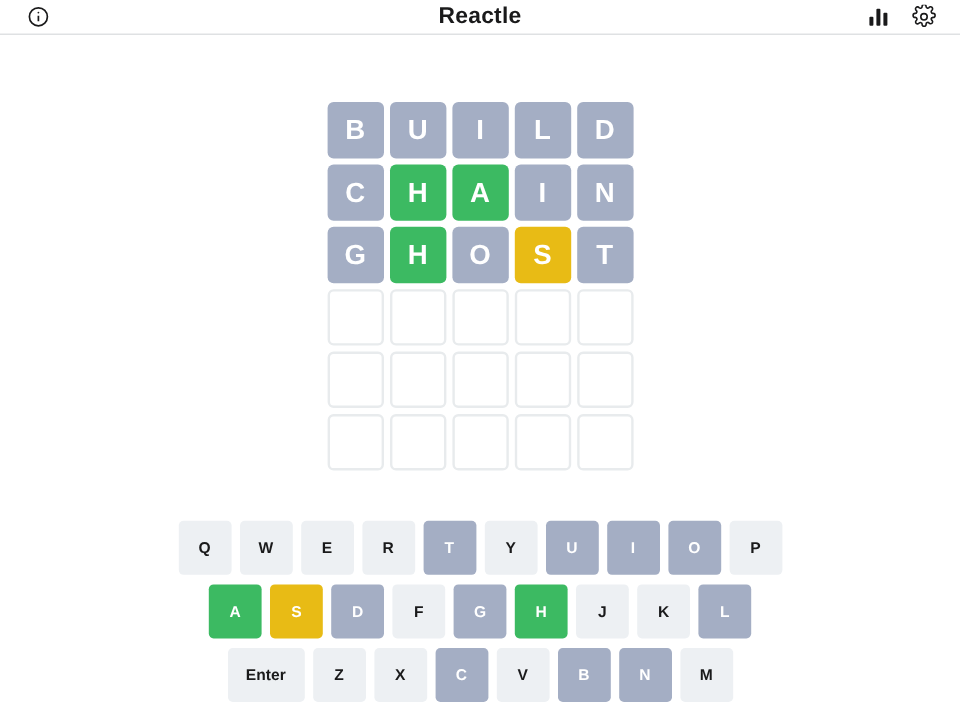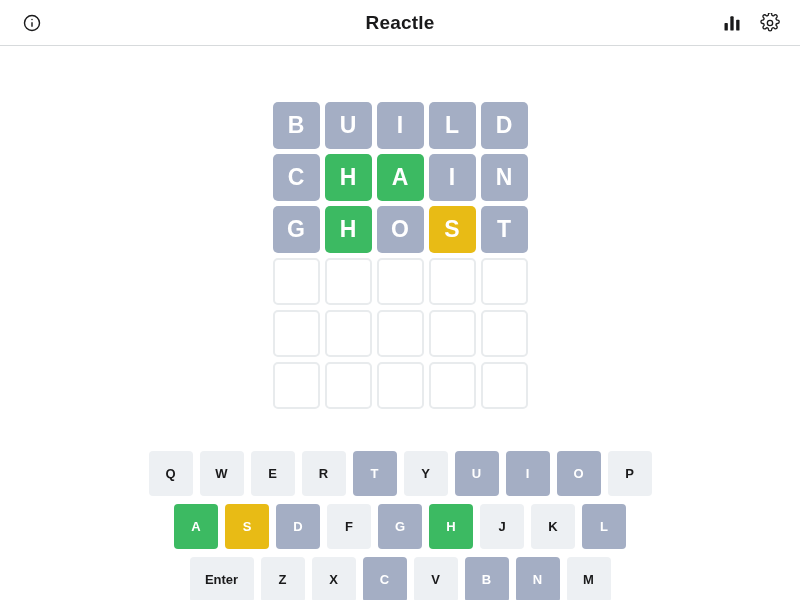--- a/index.html
+++ b/index.html
@@ -9,21 +9,21 @@
     width: 800px;
     height: 600px;
     background: #ffffff;
     font-family: "Liberation Sans", sans-serif;
     overflow: hidden;
   }
 
   
   .header {
     position: relative;
-    height: 46px;
+    height: 29px;
     border-bottom: 1px solid #d7dadc;
     display: flex;
     align-items: center;
     justify-content: center;
   }
   .header-title {
     font-size: 19px;
     font-weight: bold;
     color: #1a1a1b;
     letter-spacing: 0.2px;

